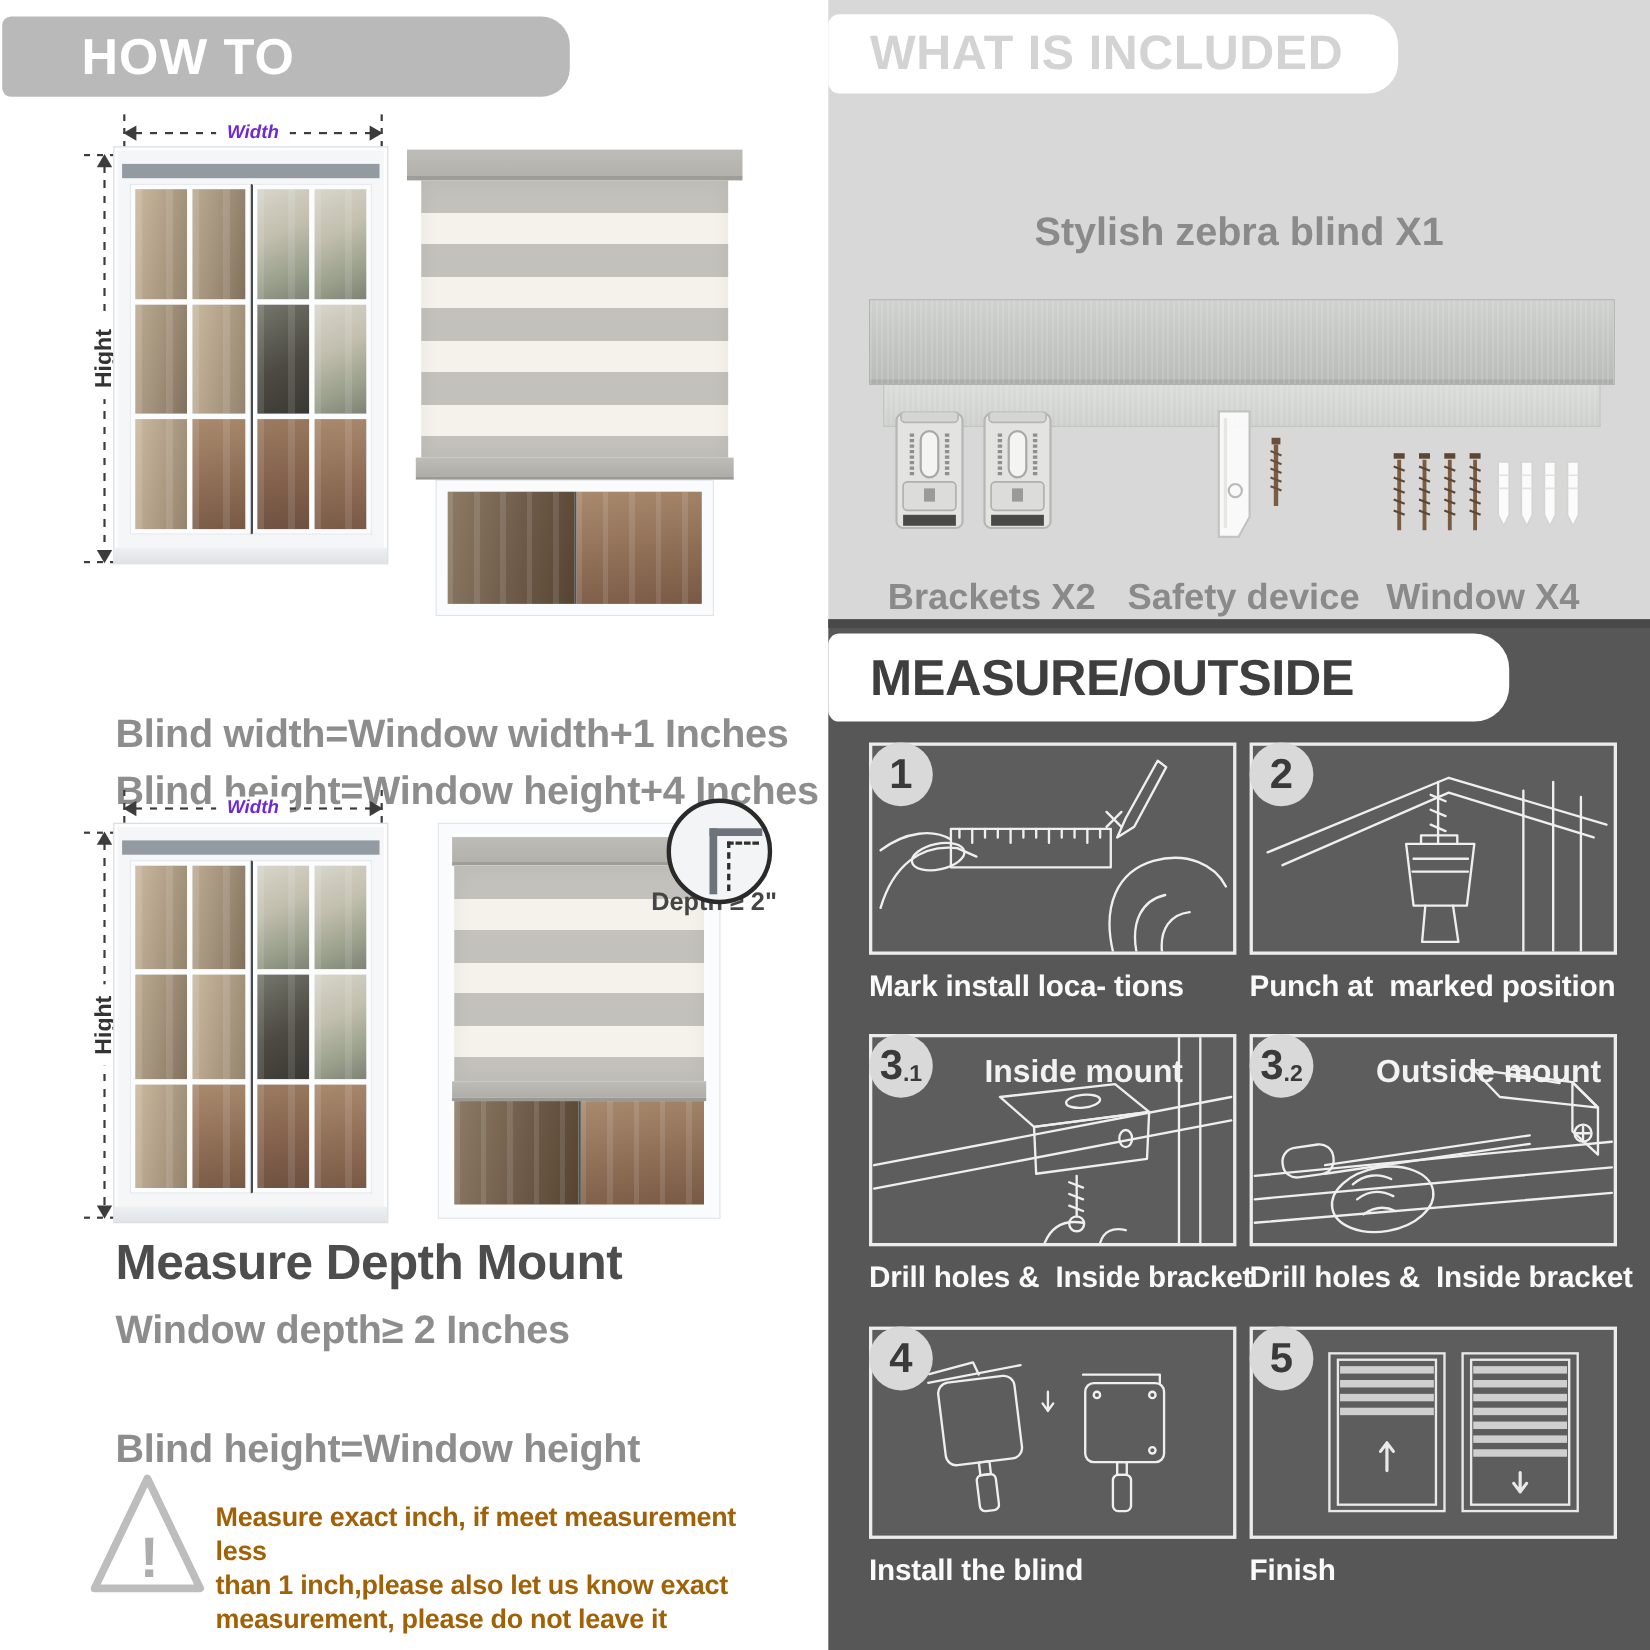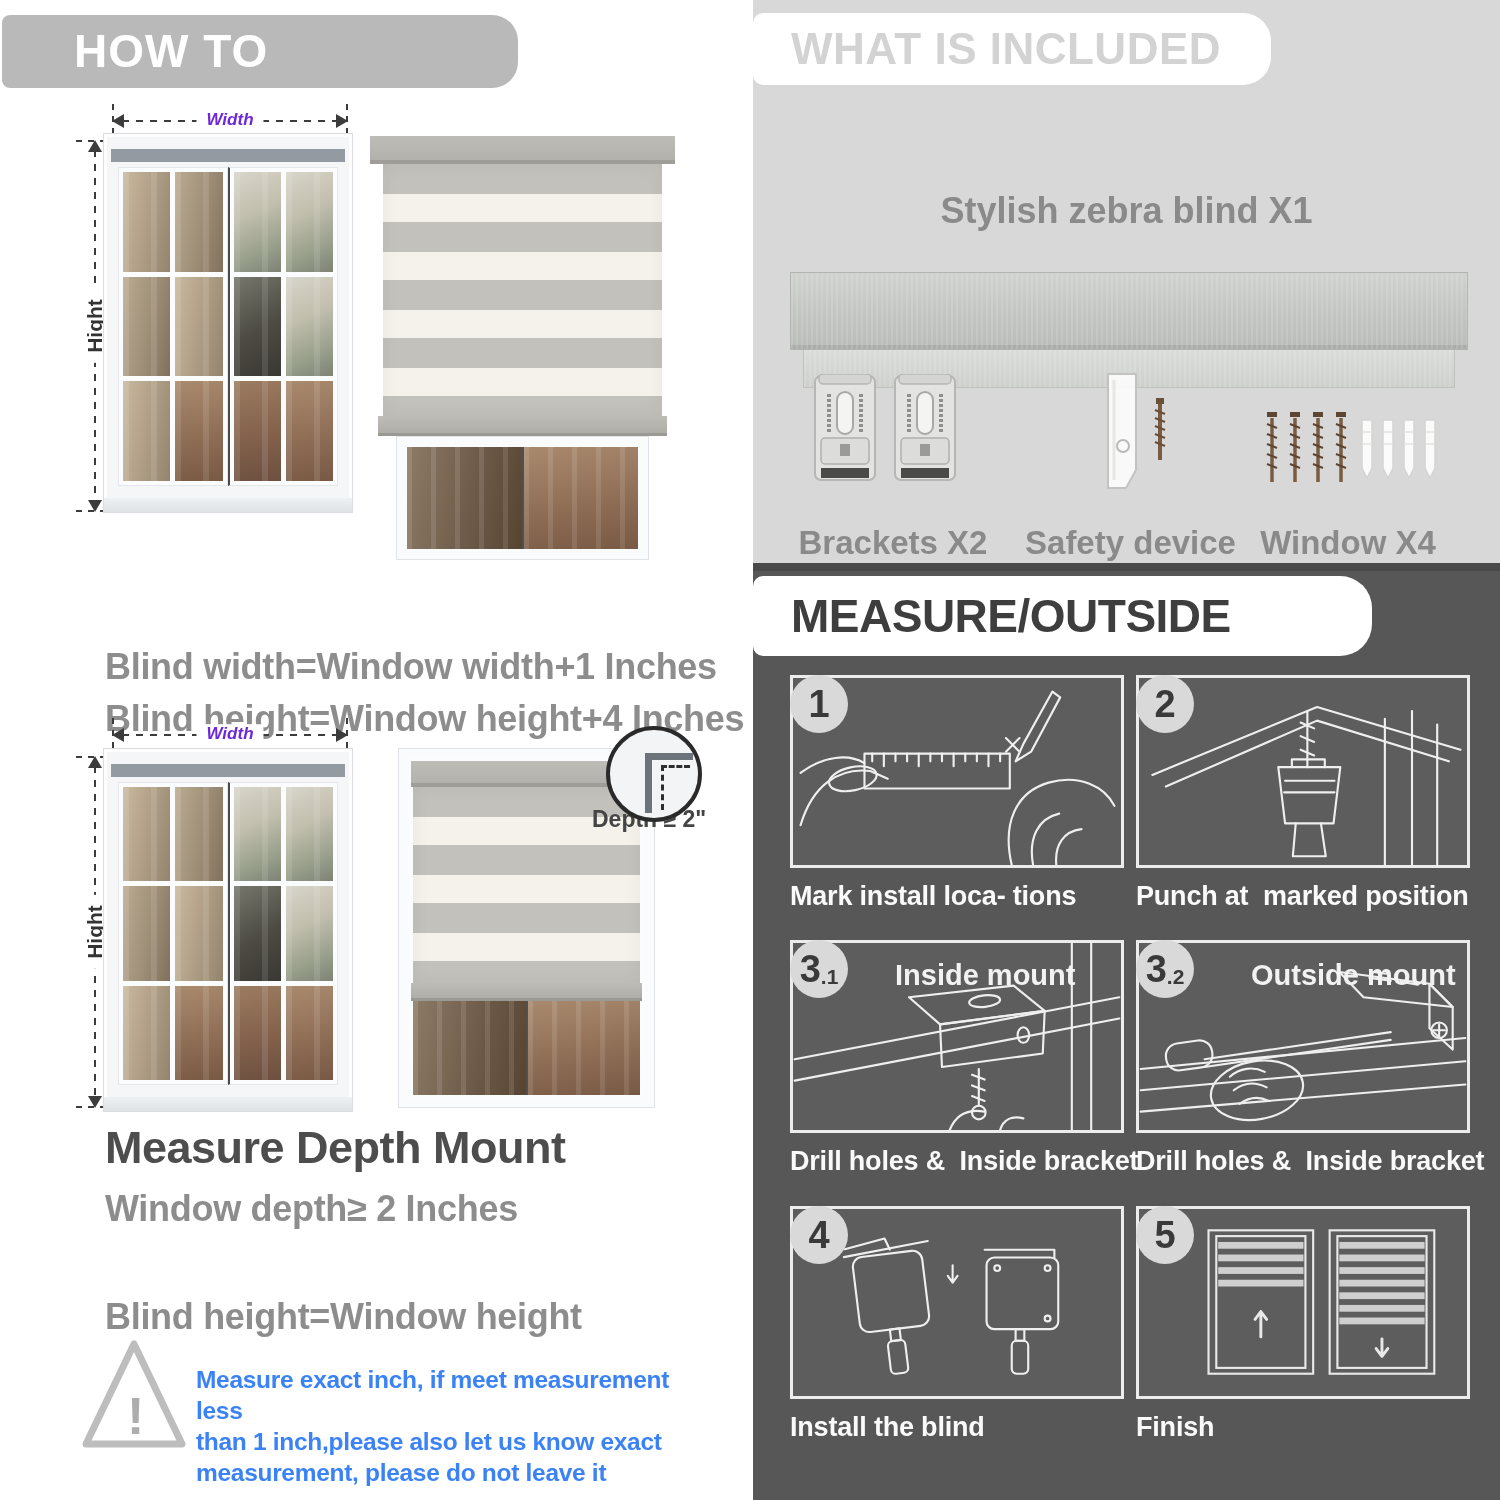--- a/index.html
+++ b/index.html
@@ -64,21 +64,21 @@
   .p-street1{background:linear-gradient(100deg,#8d7b66 0%,#6f5b49 55%,#564431 100%);}
 
   .depth-circle{border:4px solid #2a2a2a;border-radius:50%;background:#f2f4f6;z-index:6;overflow:hidden;}
   .depth-circle .l1{position:absolute;left:40%;top:26%;width:46%;height:60%;border-left:7px solid #6c737b;border-top:7px solid #6c737b;}
   .depth-circle .l2{position:absolute;left:58%;top:40%;width:30%;height:48%;
     border-left:3px dashed #2e2e2e;border-top:3px dashed #2e2e2e;}
   .depth-label{font-size:23px;font-weight:bold;color:#454545;}
 
   .sec-title{font-size:45px;font-weight:bold;color:#4d4d4d;letter-spacing:-0.5px;}
   .formula{font-size:36px;font-weight:bold;color:#8d8d8d;letter-spacing:-0.3px;}
-  .warn-text{font-size:24.5px;font-weight:bold;color:#3b82f6;line-height:31px;white-space:pre-line;letter-spacing:-0.3px;}
+  .warn-text{font-size:24.5px;font-weight:bold;color:#a16207;line-height:31px;white-space:pre-line;letter-spacing:-0.3px;}
 
   
   .included{left:753px;top:0;width:747px;height:563px;background:#d8d8d8;}
   .inc-header{left:0px;top:13px;width:518px;height:72px;background:#ffffff;border-radius:10px 28px 28px 10px;
     color:#d3d3d3;font-size:44px;font-weight:bold;line-height:72px;padding-left:38px;box-sizing:border-box;letter-spacing:0.5px;}
   .inc-blind-label{left:0;top:190px;width:747px;text-align:center;font-size:36px;font-weight:bold;color:#8a8a8a;}
   .bar-top{left:37px;top:272px;width:678px;height:78px;
     background:linear-gradient(180deg,#d0d2cf,#c3c5c2 55%,#babcb9);border:1px solid #b2b4b1;box-sizing:border-box;
     box-shadow:inset 0 -4px 0 rgba(0,0,0,0.08);}
   .bar-top::after,.bar-lip::after{content:"";position:absolute;inset:0;background:repeating-linear-gradient(90deg,rgba(255,255,255,.12) 0 2px,transparent 2px 5px);}
@@ -298,21 +298,21 @@
       <path d="M100 14 h10 v48 l-5 10 l-5 -10 z"></path>
         <path d="M121 14 h10 v48 l-5 10 l-5 -10 z"></path>
       <path d="M142 14 h10 v48 l-5 10 l-5 -10 z"></path>
         <path d="M163 14 h10 v48 l-5 10 l-5 -10 z"></path>
     </g>
     <g stroke="#e2e2e0" stroke-width="1.5">
         <path d="M100 26 h10 M121 26 h10 M142 26 h10 M163 26 h10 M100 38 h10 M121 38 h10 M142 38 h10 M163 38 h10"></path>
       </g>
   </svg>
 
-  <div class="abs item-label" style="left:37px;width:206px;">Brackets X2</div>
+  <div class="abs item-label" style="left:37px;width:206px;text-align:right;">Brackets X2</div>
   <div class="abs item-label" style="left:265px;width:225px;">Safety device X1</div>
   <div class="abs item-label" style="left:505px;width:180px;">Window X4</div>
 </div>
 
 <div class="abs mount">
   <div class="abs mount-header">
     <span>MEASURE/OUTSIDE MOUNT</span>
   </div>
 
   <div class="panel" style="left:37px;top:112px;">

